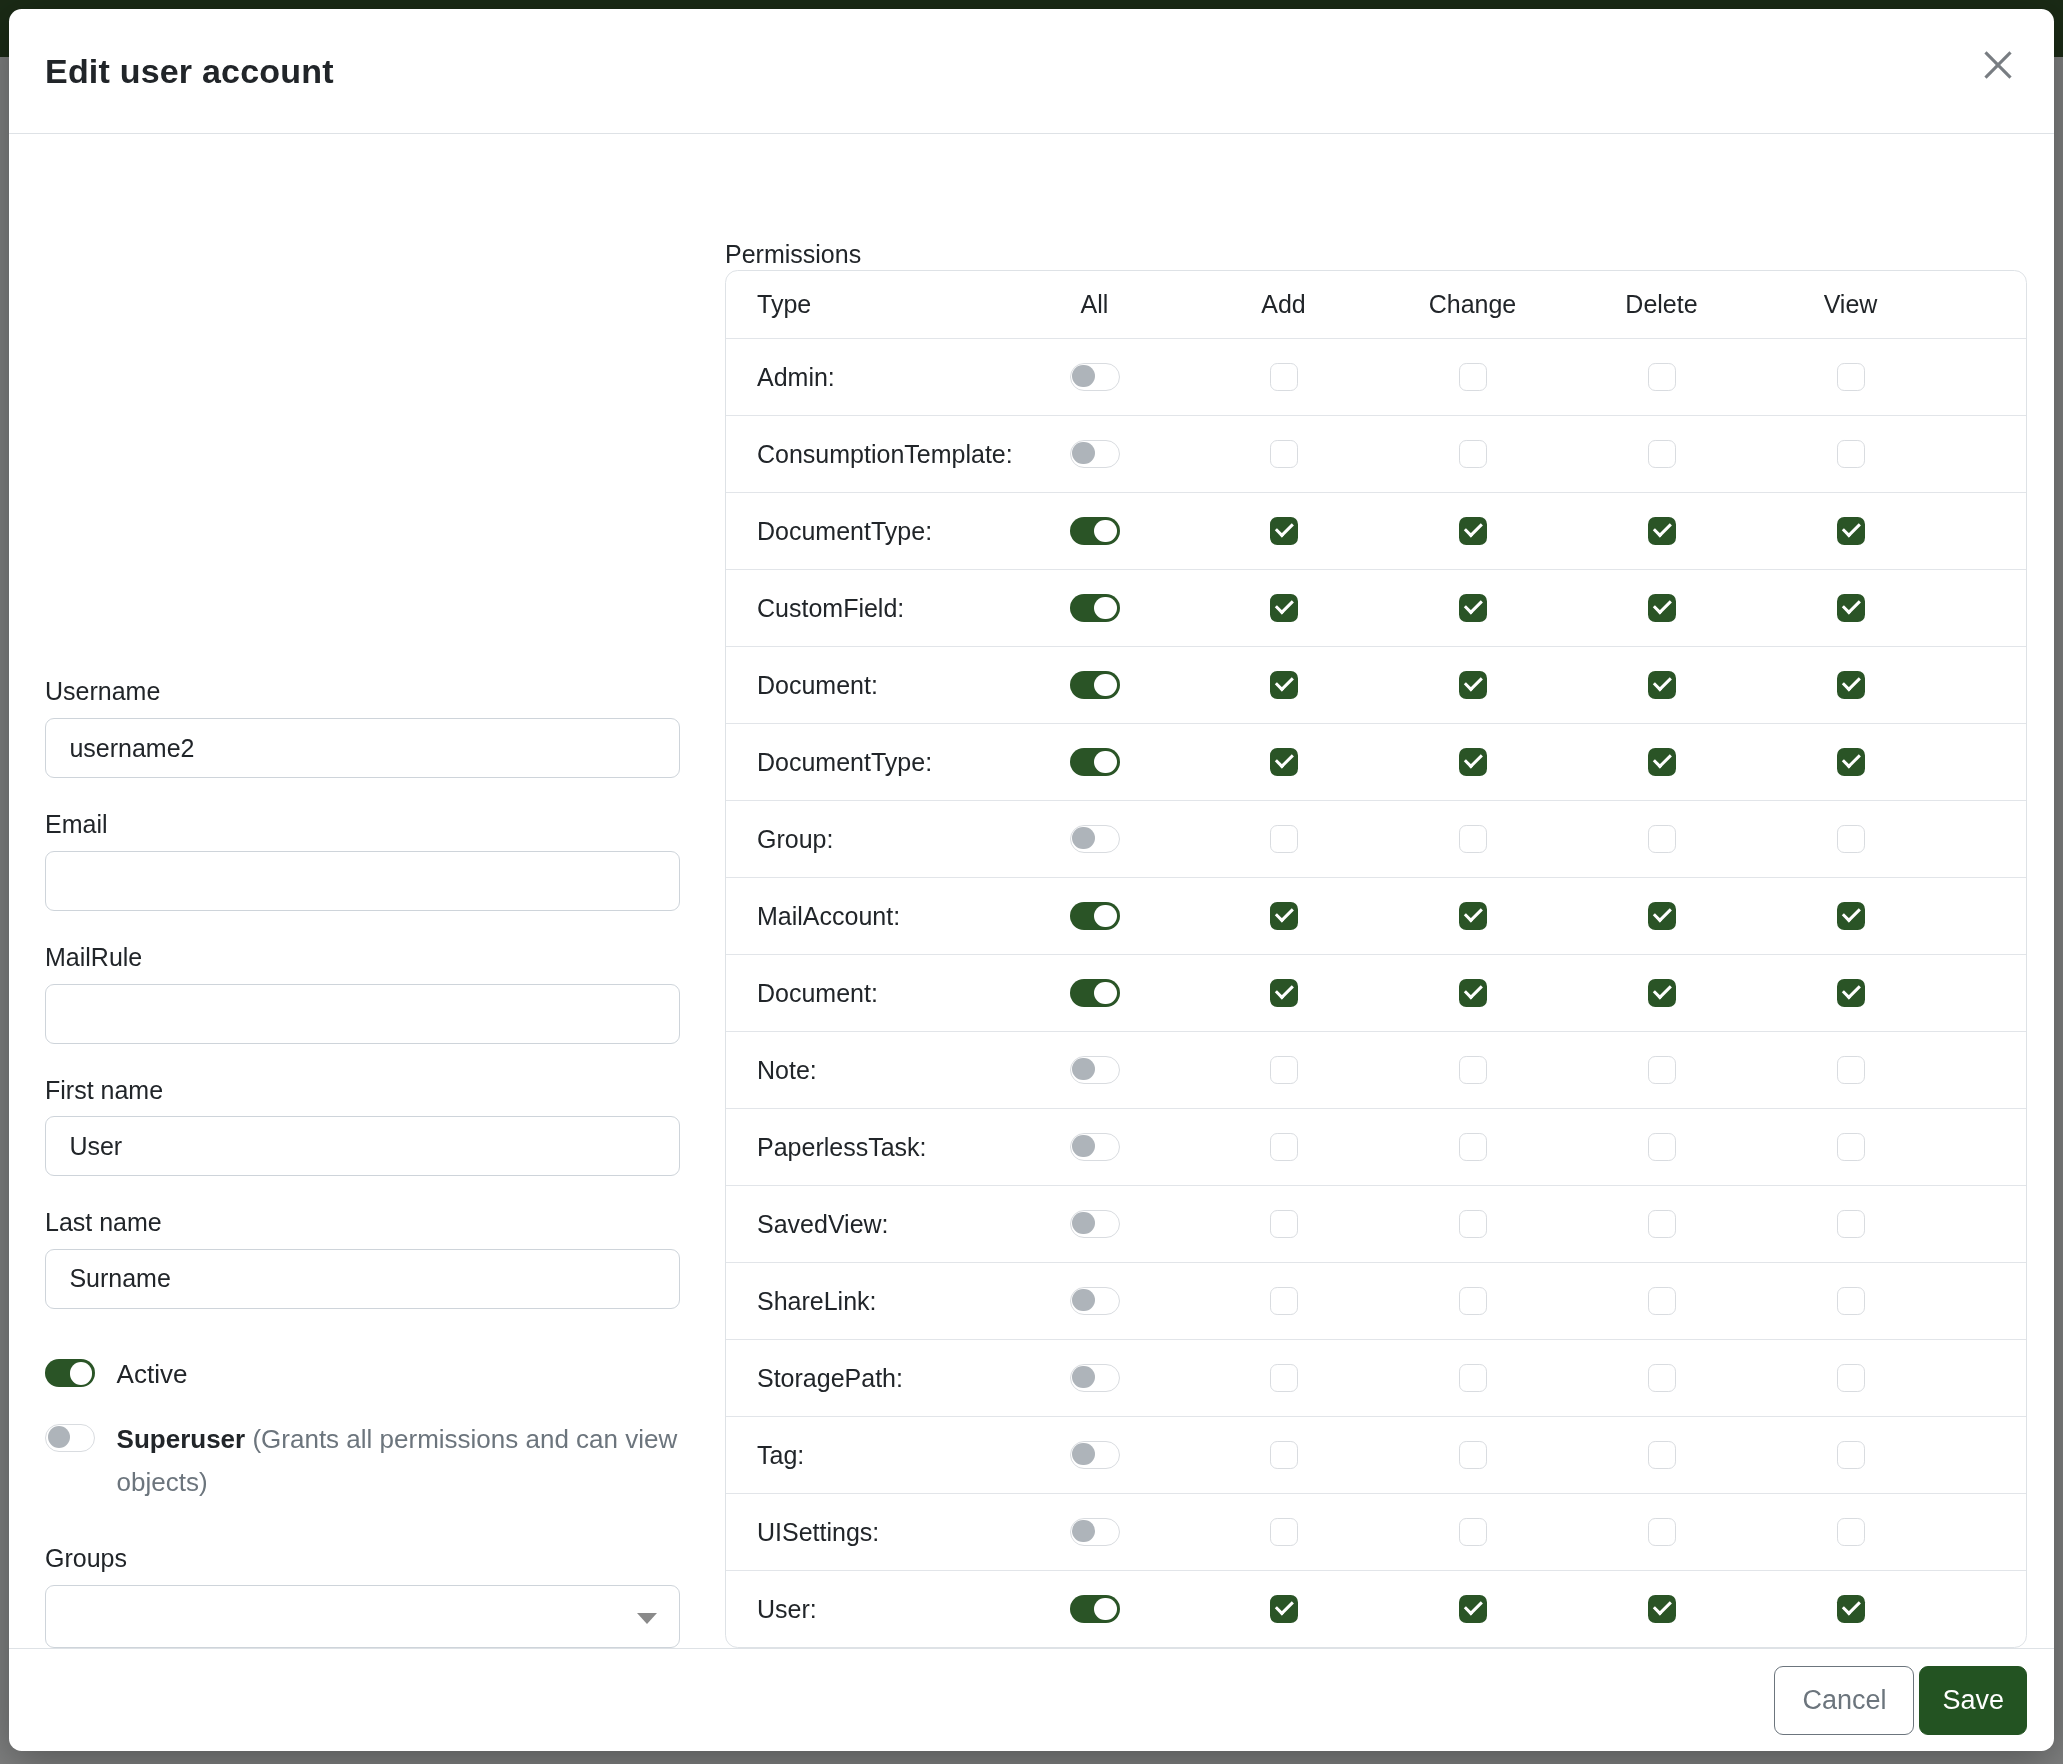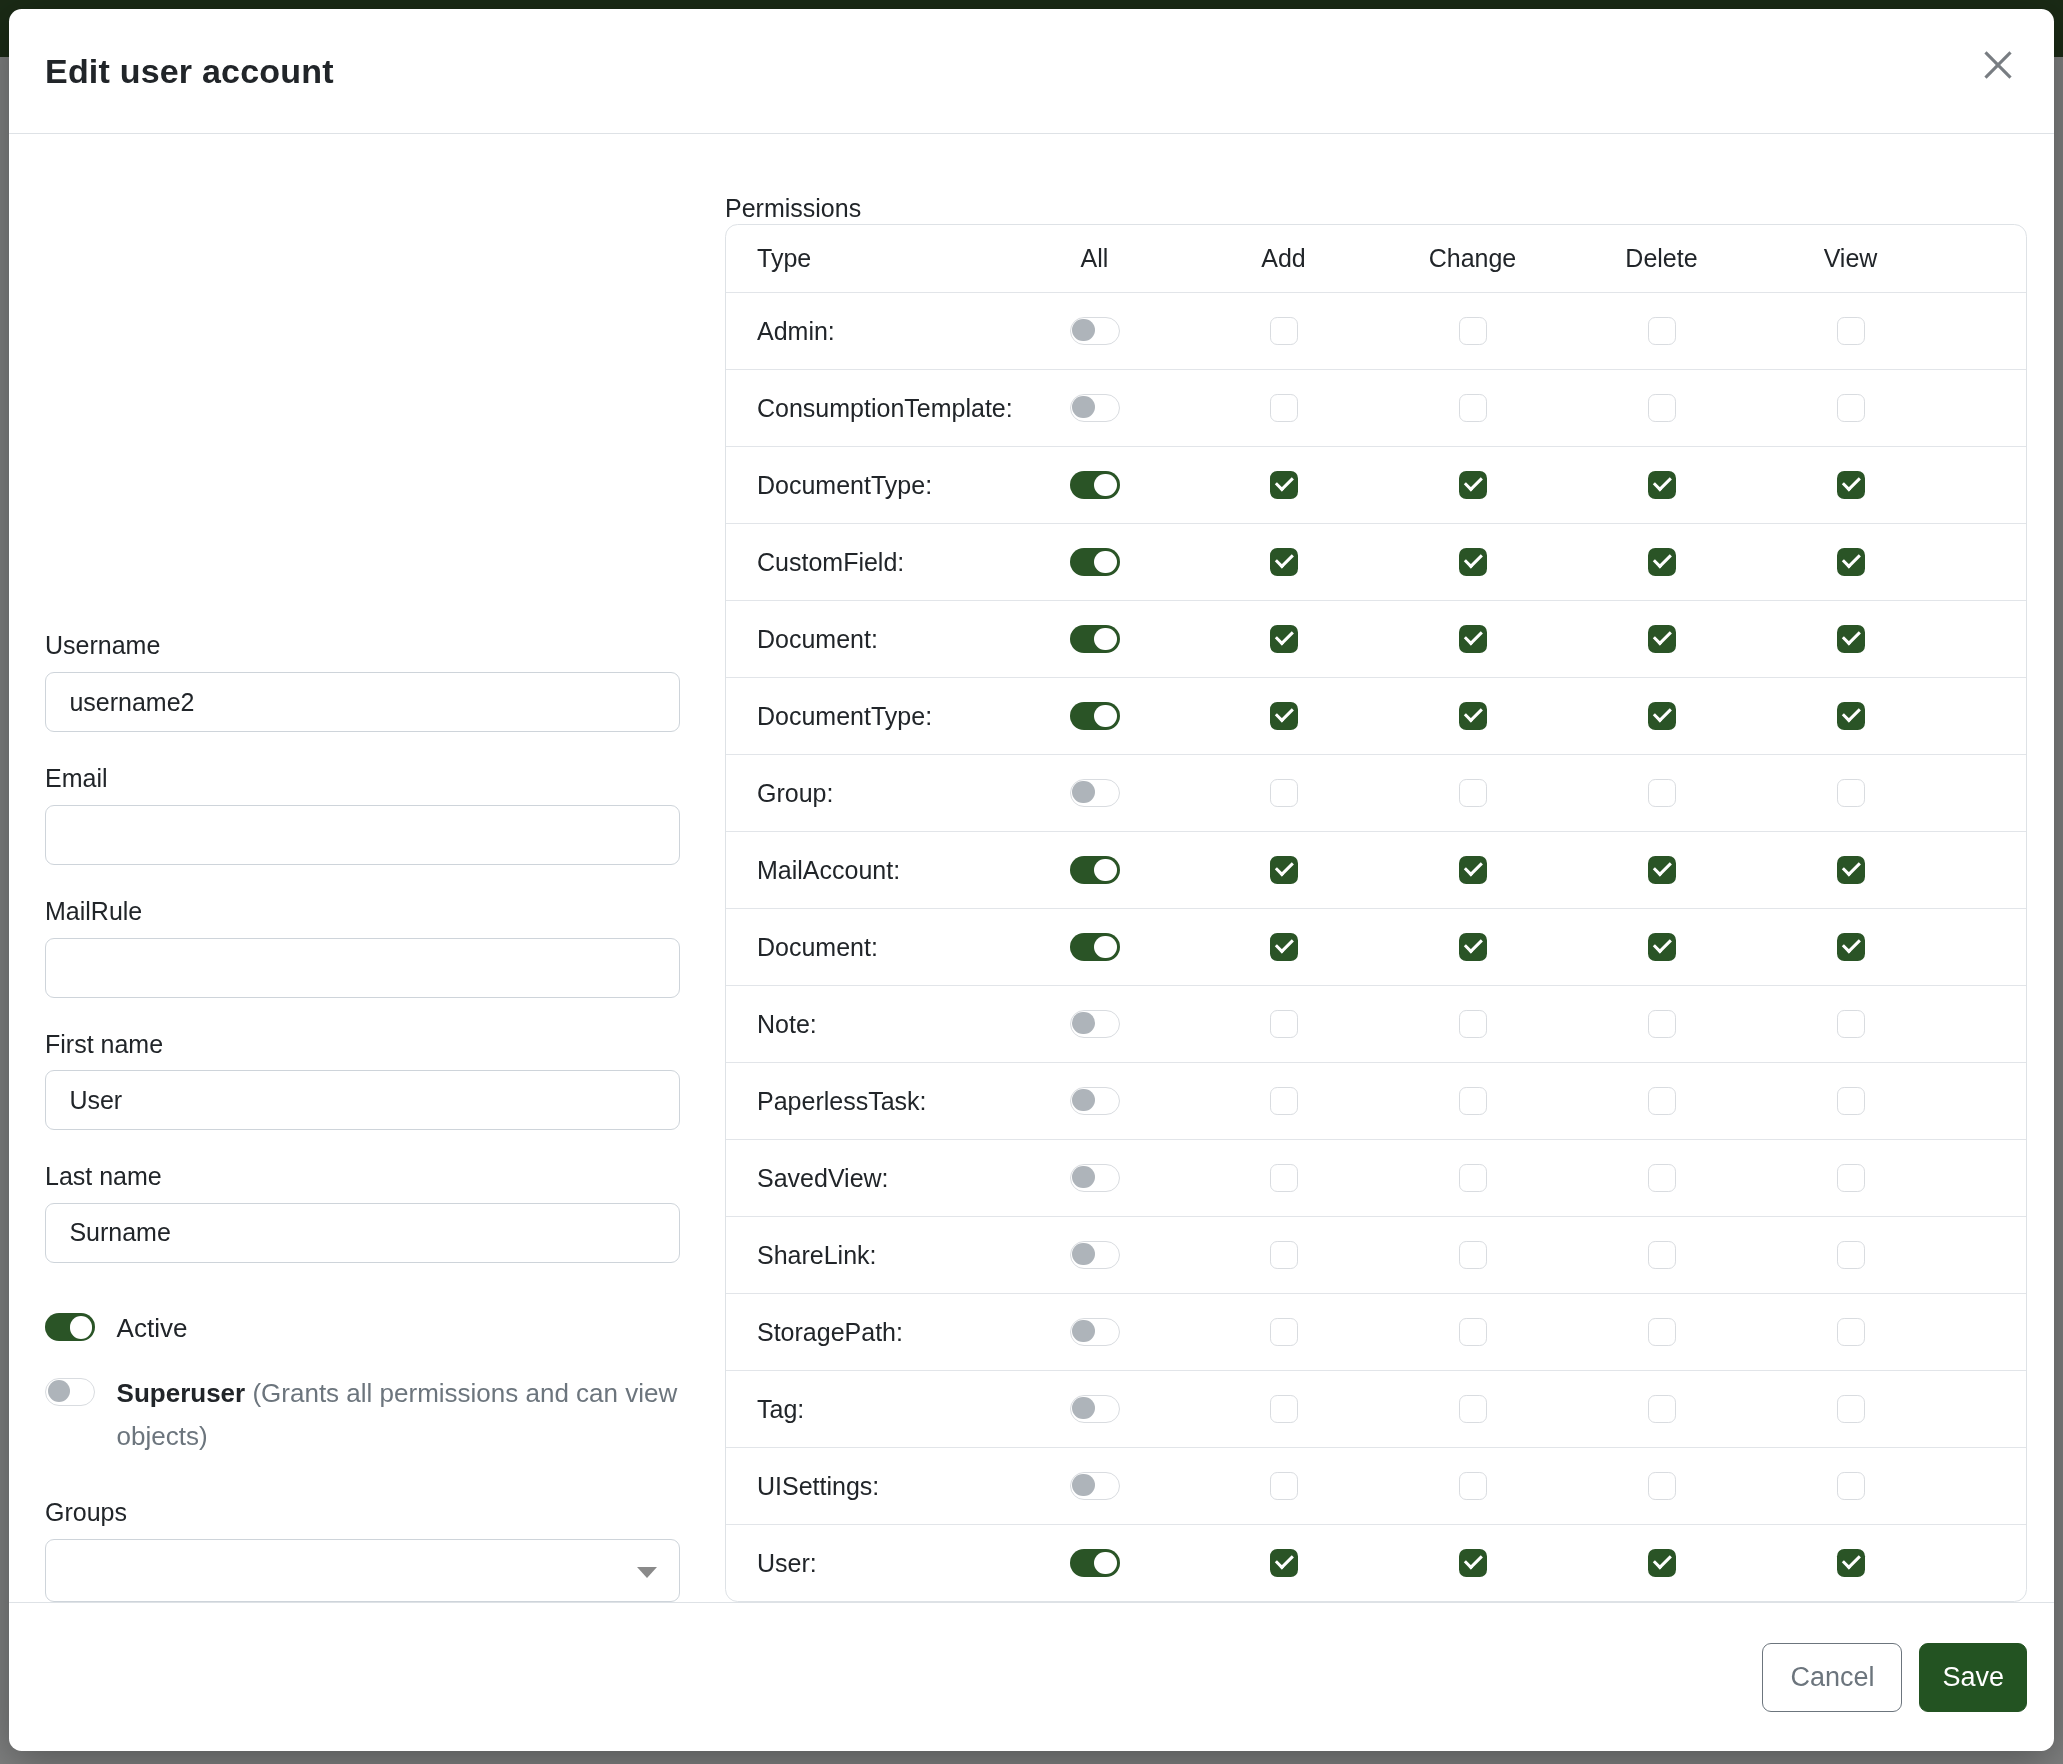--- a/index.html
+++ b/index.html
@@ -60,22 +60,22 @@
   .perm-header .hcell.first { text-align:left; }
   .perm-row { height:77px; border-top:1.8px solid #e2e5e9; }
   .perm-type { font-size:25px; color:#212529; }
   .cellc { display:flex; justify-content:center; }
   .cb { width:28px; height:28px; border-radius:7.2px; position:relative; cursor:pointer; }
   .cb.on { background:#2a5426; }
   .cb.on::after { content:""; position:absolute; left:6.3px; top:6.3px; width:13.5px; height:7.2px;
                   border-left:3.6px solid #fff; border-bottom:3.6px solid #fff; transform:rotate(-45deg); }
   .cb.off { background:#fff; border:1.8px solid #d9dce0; }
 
-  .modal-footer { flex:none; height:149px; border-top:1.8px solid #dee2e6; display:flex;
-                  align-items:center; justify-content:flex-end; padding:0 27px; gap:17px; }
+  .modal-footer { flex:none; height:103px; border-top:1.8px solid #dee2e6; display:flex;
+                  align-items:center; justify-content:flex-end; padding:0 27px; gap:5px; }
   .btn { height:69px; border-radius:9px; font-size:27px; cursor:pointer;
          font-family:"Liberation Sans", sans-serif; }
   .btn-cancel { background:#ffffff; border:1.8px solid #6c757d; color:#6c757d; padding:0 27px; }
   .btn-save { background:#235322; border:1.8px solid #235322; color:#ffffff; padding:0 22px; }
 </style>
 </head>
 <body>
 
 <div class="navbar-strip"></div>
 

